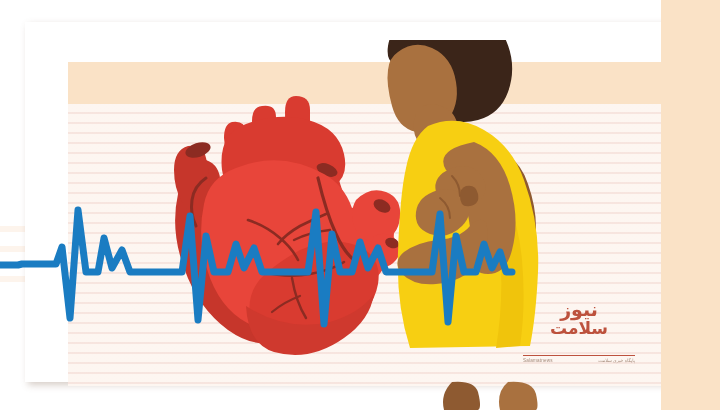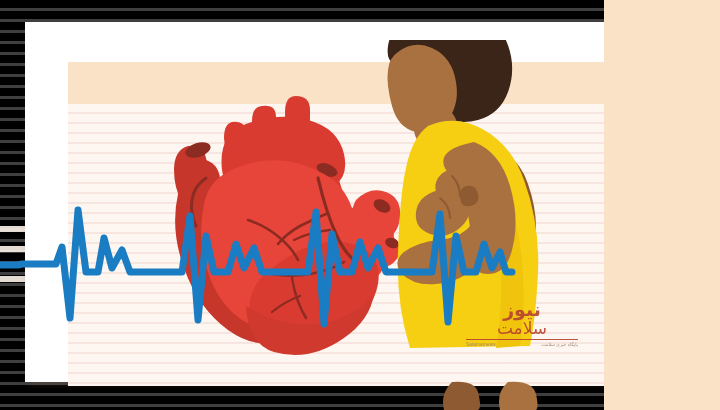--- a/index.html
+++ b/index.html
@@ -1,21 +1,21 @@
 <!DOCTYPE html>
 <html><head>
 <meta charset="utf-8">
 <style>
   html,body{margin:0;padding:0;}
   body{
     width:720px;height:410px;overflow:hidden;
     font-family:"Liberation Sans", sans-serif;
     background:#fae2c6;
   }
-  #stage{position:relative;width:604px;height:410px;overflow:hidden;background:#000000;}
+  #stage{position:relative;width:661px;height:410px;overflow:hidden;background:#ffffff;}
 
   
   .outer-stripes{
     position:absolute;left:0;top:0;width:720px;height:410px;
     background:repeating-linear-gradient(
       to bottom,
       rgba(255,255,255,0.00) 0px,
       rgba(255,255,255,0.00) 8px,
       rgba(255,255,255,0.45) 8px,
       rgba(255,255,255,0.45) 11px);
@@ -70,24 +70,24 @@
     color:#b8452f;
     opacity:.92;
   }
   .wm-top{
     font-family:"DejaVu Sans", sans-serif;
     font-size:19px;font-weight:bold;letter-spacing:.5px;
     line-height:19px;direction:rtl;
   }
   .wm-main{
     font-family:"DejaVu Sans", sans-serif;
-    font-size:17px;font-weight:normal;
+    font-size:17px;font-weight:bold;
     line-height:19px;direction:rtl;
     border-bottom:1.4px solid #b8452f;
-    padding-bottom:1px;
+    padding-bottom:17px;
   }
   .wm-sub{
     display:flex;justify-content:space-between;align-items:center;
     margin-top:2px;
     font-size:4.6px;color:#9c7e6c;letter-spacing:.2px;
   }
   .wm-sub span{white-space:nowrap;}
 </style>
 </head>
 <body>

